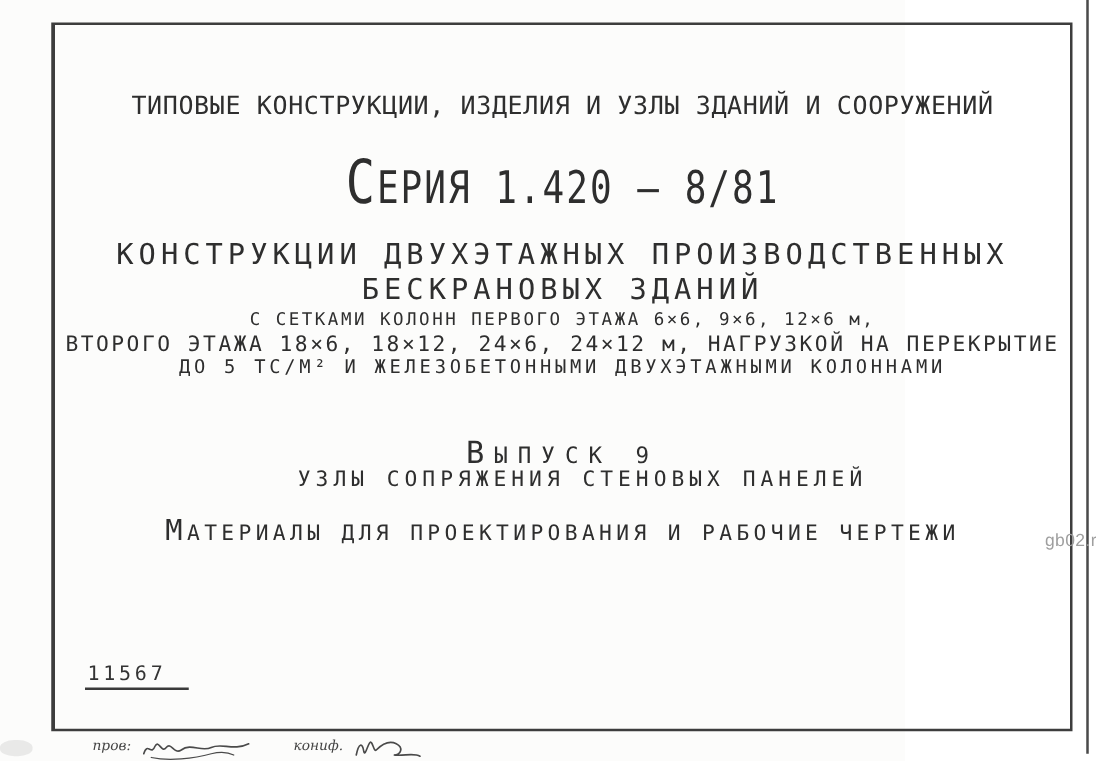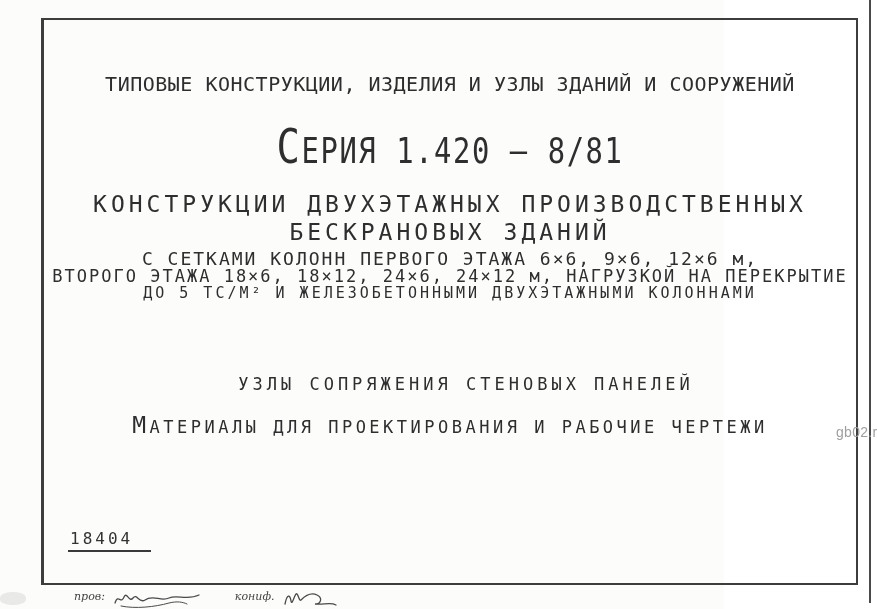--- a/index.html
+++ b/index.html
@@ -37,21 +37,21 @@
     line-height: 1.1;
     color: #2e2e2e;
   }
   .caps { text-transform: uppercase; }
   .bigfirst::first-letter { font-size: 1.35em; }
   .header-line { top: 73px;  font-size: 20px; letter-spacing: 0.5px; }
   .series-line { top: 120px; font-size: 36px; letter-spacing: 2px;
                  transform: scaleX(0.8); transform-origin: 50% 50%; }
   .title-line1 { top: 192px; font-size: 23px; letter-spacing: 4px; text-align: center; }
   .title-line2 { top: 220px; font-size: 23px; letter-spacing: 4px; }
-  .sub-line1  { top: 249px; font-size: 18px; letter-spacing: 2px; }
+  .sub-line1  { top: 249px; font-size: 14px; letter-spacing: 2px; }
   .sub-line2  { top: 267px; font-size: 17px; letter-spacing: 2px; }
   .sub-line3  { top: 285px; font-size: 15px; letter-spacing: 3px; }
   .issue-line { top: 349px; font-size: 18px; letter-spacing: 8px; }
   .issue-t1   { top: 375px; font-size: 17px; letter-spacing: 4px; margin-left: 16px; }
   .issue-t2   { top: 393px; font-size: 17px; letter-spacing: 3.5px; margin-top: 20px; }
   .doc-number {
     position: absolute;
     left: 68px; top: 529px;
     font-size: 16px; letter-spacing: 3px;
     padding: 0 18px 2px 2px;
@@ -104,24 +104,25 @@
 
   <div class="tline series-line caps bigfirst">Серия 1.420 – 8/81</div>
 
   <div class="tline title-line1">КОНСТРУКЦИИ ДВУХЭТАЖНЫХ ПРОИЗВОДСТВЕННЫХ</div>
   <div class="tline title-line2">БЕСКРАНОВЫХ ЗДАНИЙ</div>
 
   <div class="tline sub-line1">С СЕТКАМИ КОЛОНН ПЕРВОГО ЭТАЖА 6×6, 9×6, 12×6 м,</div>
   <div class="tline sub-line2">ВТОРОГО ЭТАЖА 18×6, 18×12, 24×6, 24×12 м, НАГРУЗКОЙ НА ПЕРЕКРЫТИЕ</div>
   <div class="tline sub-line3">ДО 5 ТС/М² И ЖЕЛЕЗОБЕТОННЫМИ ДВУХЭТАЖНЫМИ КОЛОННАМИ</div>
 
+  <div class="tline issue-line caps bigfirst">Выпуск 9</div>
   <div class="tline issue-t1">УЗЛЫ СОПРЯЖЕНИЯ СТЕНОВЫХ ПАНЕЛЕЙ</div>
   <div class="tline issue-t2 caps bigfirst">Материалы для проектирования и рабочие чертежи</div>
 
-  <div class="doc-number">18404</div>
+  <div class="doc-number">11567</div>
 
   <div class="watermark">gb02.ru</div>
 
   <div class="footer-row">
     <span class="hw">пров:</span>
     <svg class="sig" width="92" height="22" viewBox="0 0 92 22">
       <path d="M4,15 C7,5 10,17 13,9 C16,3 18,15 22,10 C26,5 28,16 34,12 C42,6 50,14 58,10 C66,6 76,13 88,7" stroke="#4a4a4a" stroke-width="1.3" fill="none" stroke-linecap="round"></path>
       <path d="M10,18 C24,21 44,19 58,15 C66,13 72,14 76,16" stroke="#4a4a4a" stroke-width="1" fill="none" stroke-linecap="round"></path>
     </svg>
     <span class="gap"></span>

